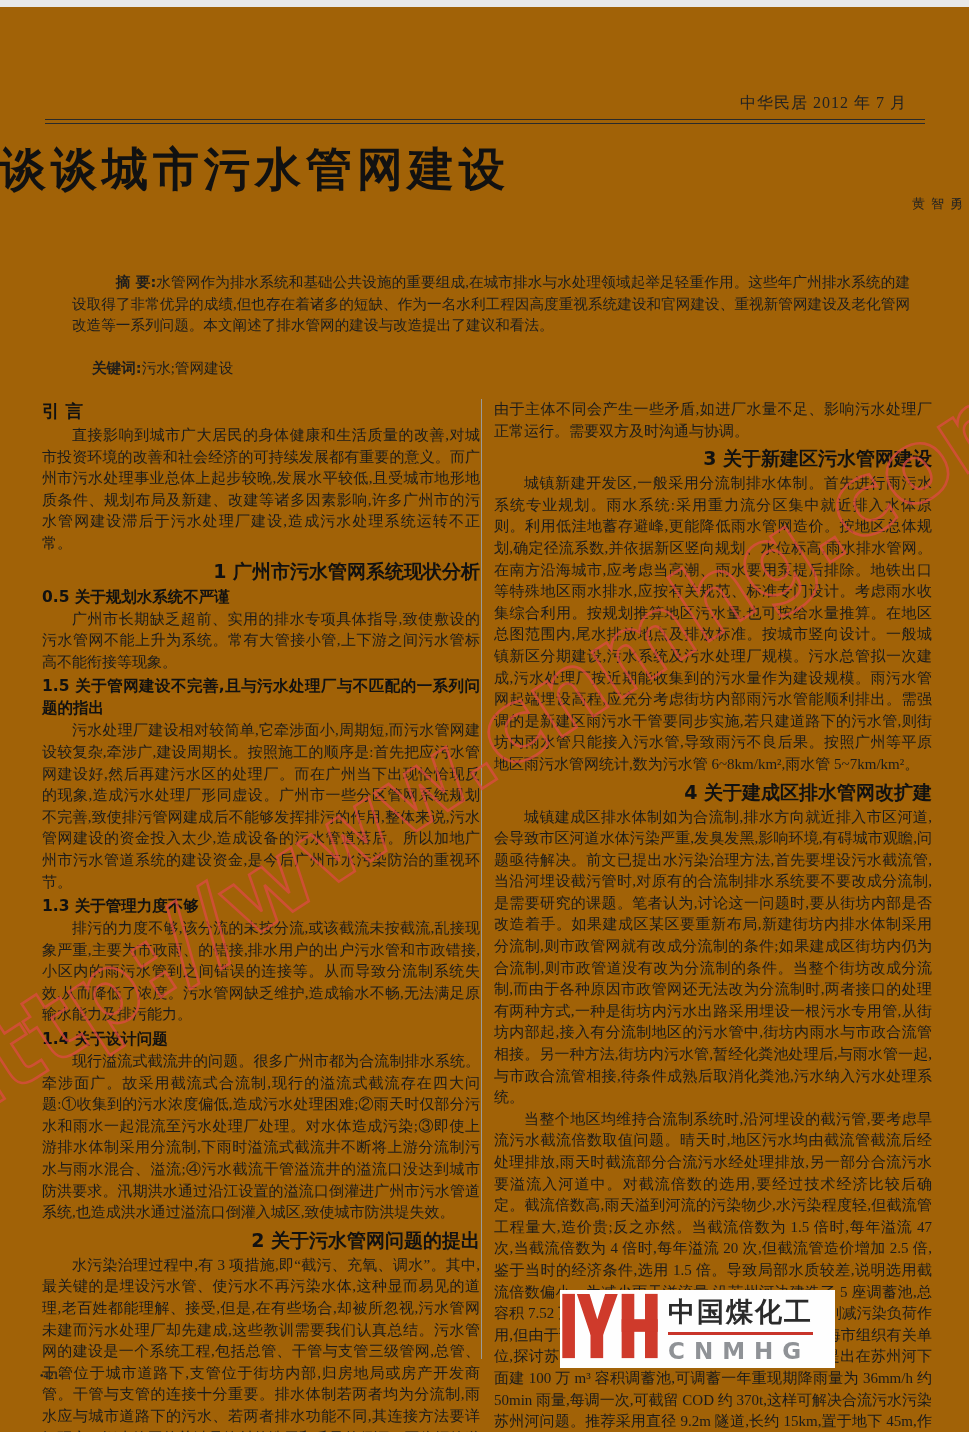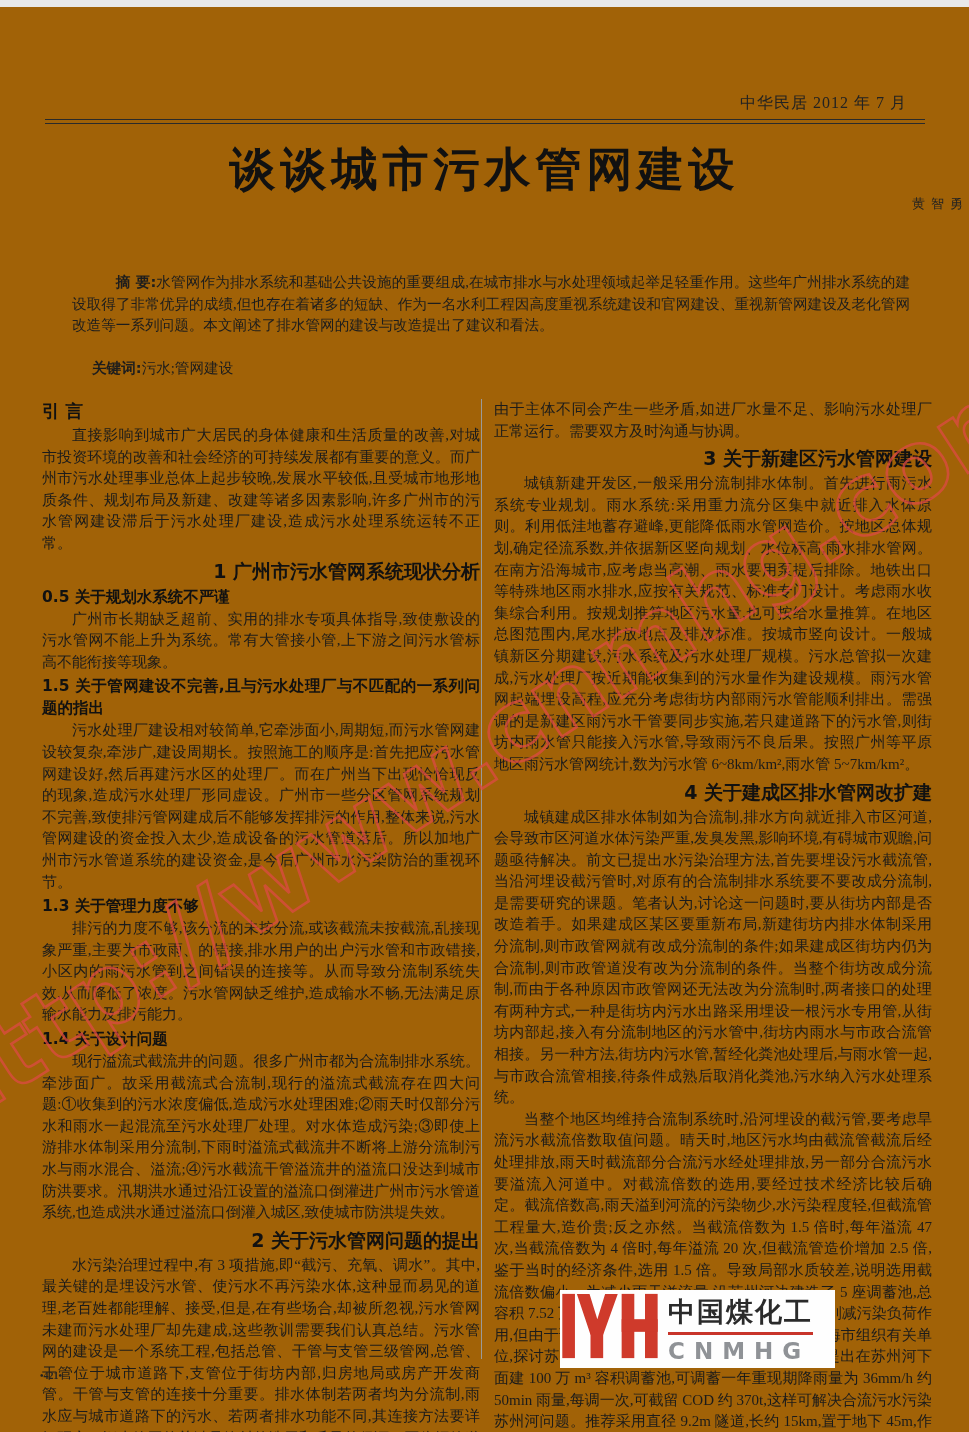--- a/index.html
+++ b/index.html
@@ -6,21 +6,21 @@
   #page{
     position:relative;width:969px;height:1432px;margin:7px auto;
     background:#a16207;overflow:hidden;
     font-family:"Liberation Serif",serif;color:#1c1c1c;
   }
   
   .journal{position:absolute;top:86px;right:62px;font-size:16px;letter-spacing:1px;color:#222;}
   .rule{position:absolute;top:112px;left:45px;width:880px;height:3px;
         border-top:1.5px solid #2a2a2a;border-bottom:1px solid #2a2a2a;}
   
-  .title{position:absolute;top:132px;left:0;width:100%;text-align:center;
+  .title{position:absolute;top:132px;left:0;width:100%;text-align:left;
          font-family:"DejaVu Sans",sans-serif;font-weight:bold;font-size:46px;
          letter-spacing:5px;color:#111;}
   .author{position:absolute;top:188px;left:0;width:100%;text-align:right;
           font-size:13px;color:#222;letter-spacing:6px;}
   
   .abstract{position:absolute;top:264px;left:72px;width:838px;font-size:14.6px;
             line-height:21.5px;text-align:justify;text-indent:3em;color:#1d1d1d;}
   .abstract b,.kw b{font-family:"DejaVu Sans",sans-serif;font-weight:bold;}
   .kw{position:absolute;top:352px;left:92px;width:820px;font-size:14.6px;color:#1d1d1d;}
   

